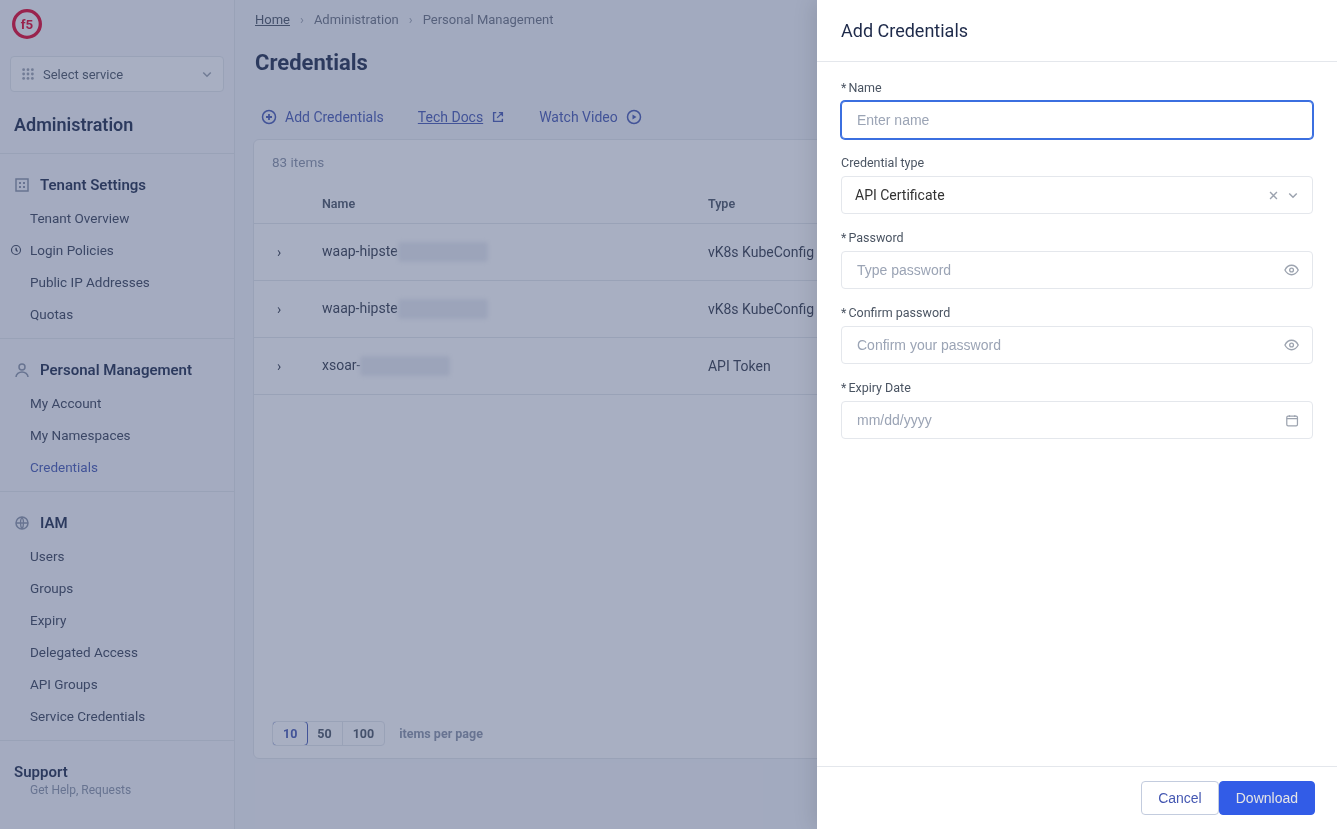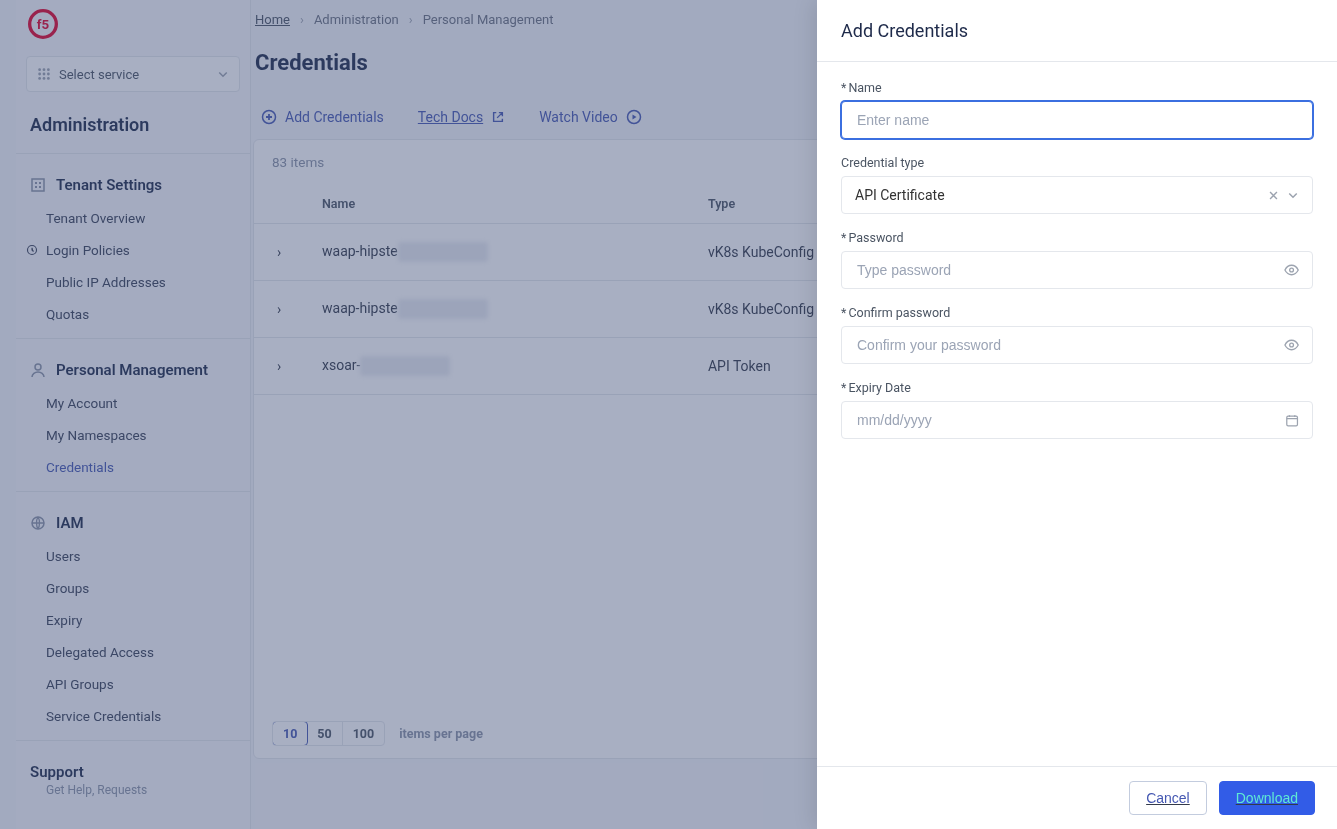--- a/index.html
+++ b/index.html
@@ -12,21 +12,21 @@
     --bg: #ffffff;
     --bg-main: #f5f6fa;
     --sidebar-bg: #f7f8fb;
     --overlay: rgba(63,78,120,0.45);
     --link-blue: #4558b2;
   }
   * { box-sizing: border-box; }
   html, body { margin:0; padding:0; height:100%; font-family: -apple-system, BlinkMacSystemFont, "Segoe UI", Roboto, sans-serif; font-size:14px; color:var(--text); background:var(--bg-main); }
   .app { position:relative; width:1337px; height:829px; overflow:hidden; background:var(--bg-main); }
   
-  .sidebar { position:absolute; left:16px; top:0; width:235px; height:100%; background:var(--sidebar-bg); border-right:1px solid var(--border); z-index:1;}
+  .sidebar { position:absolute; left:0; top:0; width:235px; height:100%; background:var(--sidebar-bg); border-right:1px solid var(--border); z-index:1;}
   .logo-area { height:48px; display:flex; align-items:center; padding:10px 12px; }
   .logo { width:30px; height:30px; color:#e4002b; }
   .service-select { margin:8px 10px 16px; border:1px solid var(--border); border-radius:4px; height:36px; display:flex; align-items:center; padding:0 10px; background:#fff; color:var(--text-secondary); font-size:13px;justify-content:center; }
   .service-select svg.grid { margin-right:8px; color:#9ca3af;}
   .service-select .chev { margin-left:auto; color:#9ca3af;}
   .sb-heading { padding:6px 14px 10px; font-size:18px; font-weight:600; color:#1e2a4a; }
   .sb-section-title { display:flex; align-items:center; padding:14px 14px 8px; font-size:15px; font-weight:600; color:#1e2a4a; gap:10px;}
   .sb-section-title svg { color:#8a93a6; flex:none;}
   .sb-item { display:flex; align-items:center; padding:8px 14px 8px 30px; font-size:13.5px; color:#3a4258; cursor:pointer; gap:8px;}
   .sb-item.active { color:var(--link-blue); }
@@ -68,24 +68,24 @@
   .form-label .req{ color:#4b5563; margin-right:2px;}
   .form-control { width:100%; height:38px; border:1px solid var(--border); border-radius:4px; padding:0 13px; font-size:14px; color:#333; background:#fff; display:flex; align-items:center;}
   .form-control.focus { border-color:#3b6fe0; box-shadow:0 0 0 1px #3b6fe0;}
   .form-control input { border:none; outline:none; width:100%; height:100%; font-size:14px; background:transparent; color:#333;}
   .form-control input::placeholder{ color:#9ba4b5;}
   .form-group{ margin-bottom:16px;}
   .select-like { justify-content:space-between;}
   .select-like .sel-actions{ display:flex; gap:8px; align-items:center; color:#9ca3af;}
   .input-icon-right{ position:relative;}
   .input-icon-right .right-ic{ color:#9ca3af; margin-left:8px;}
-  .drawer-footer { border-top:1px solid var(--border); padding:14px 22px; display:flex; justify-content:flex-end; gap:12px;text-decoration:underline;}
+  .drawer-footer { border-top:1px solid var(--border); padding:14px 22px; display:flex; justify-content:flex-end; }
   .btn { height:34px; padding:0 16px; border-radius:4px; font-size:14px; cursor:pointer; display:inline-flex; align-items:center;}
   .btn-secondary{ background:#fff; border:1px solid #c3ccde; color:var(--link-blue);}
-  .btn-primary{ background:#325ce7; border:1px solid #325ce7; color:#5eead4;}
+  .btn-primary{ background:#325ce7; border:1px solid #325ce7; color:#e5e5e5;}
 </style>
 </head>
 <body>
 
 <div class="app">
 
   <aside class="sidebar">
     <div class="logo-area">
       <svg class="logo" viewBox="0 0 36 36">
           <circle cx="18" cy="18" r="16" fill="none" stroke="currentColor" stroke-width="4"></circle>

